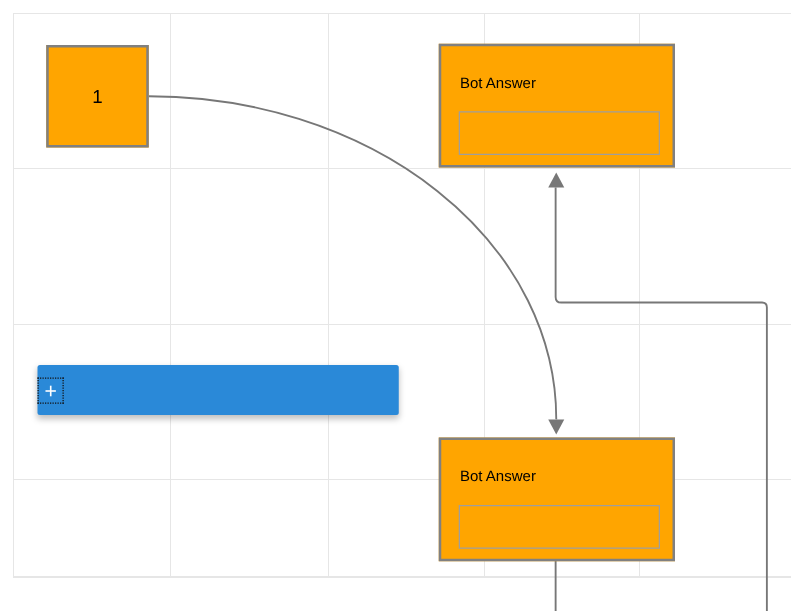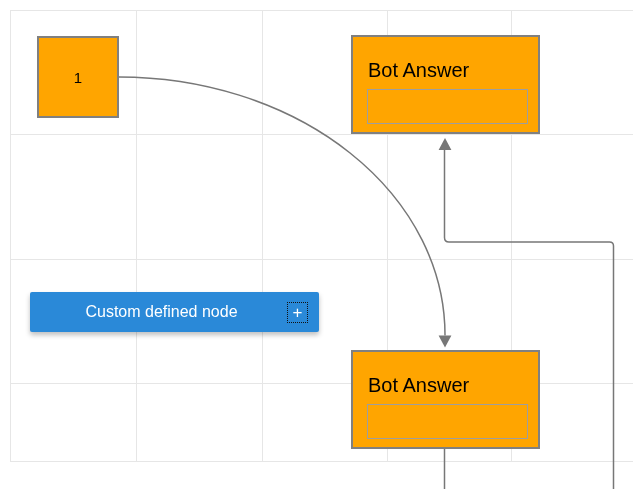--- a/index.html
+++ b/index.html
@@ -11,21 +11,21 @@
   .connector polygon{fill:var(--connector,#777);stroke:none;}
 
   .node{position:absolute;box-sizing:border-box;background:var(--node-fill,#FFA500);
         border:2px solid var(--node-border,#808080);z-index:2;}
   .node-square{left:37px;top:36px;width:82px;height:82px;
         display:flex;align-items:center;justify-content:center;
         color:var(--label-text,#000);font-size:15px;}
   .node-bot{width:189px;height:99px;}
   .node-bot.top{left:351px;top:35px;}
   .node-bot.bottom{left:351px;top:350px;}
-  .bot-title{position:absolute;left:15px;top:22px;font-size:20px;color:var(--label-text,#000);}
+  .bot-title{position:absolute;left:15px;top:22px;font-size:12px;color:var(--label-text,#000);}
   .bot-textbox{position:absolute;left:14px;top:52px;width:159px;height:33px;
         border:1px solid #9e9e9e;background:transparent;font-size:13px;color:#000;}
 
   .palette-node{position:absolute;left:30px;top:292px;width:289px;height:40px;
         background:var(--palette-fill,#2A89D8);border-radius:2px;z-index:3;
         display:flex;align-items:center;
         box-shadow:0 3px 5px rgba(0,0,0,0.25);}
   .palette-label{flex:1;text-align:center;color:var(--palette-text,#fff);
         font-size:16px;padding-left:6px;}
   .plus-btn{width:21px;height:21px;margin-right:11px;box-sizing:border-box;
@@ -71,17 +71,16 @@
     <div class="bot-title">Bot Answer</div>
     <div class="bot-textbox"></div>
   </div>
 
   <div class="node node-bot bottom">
     <div class="bot-title">Bot Answer</div>
     <div class="bot-textbox"></div>
   </div>
 
   <div class="palette-node">
-    <span class="palette-label">Custom defined node</span>
     <span class="plus-btn">+</span>
   </div>
 
 </div>
 
 </body></html>

